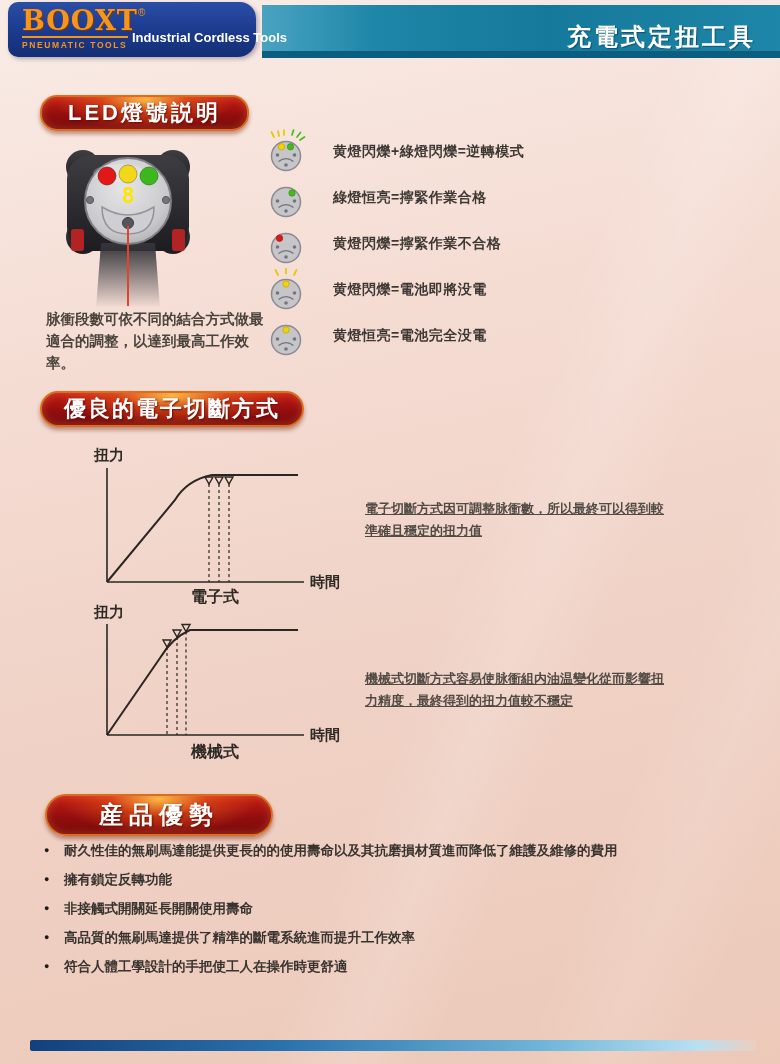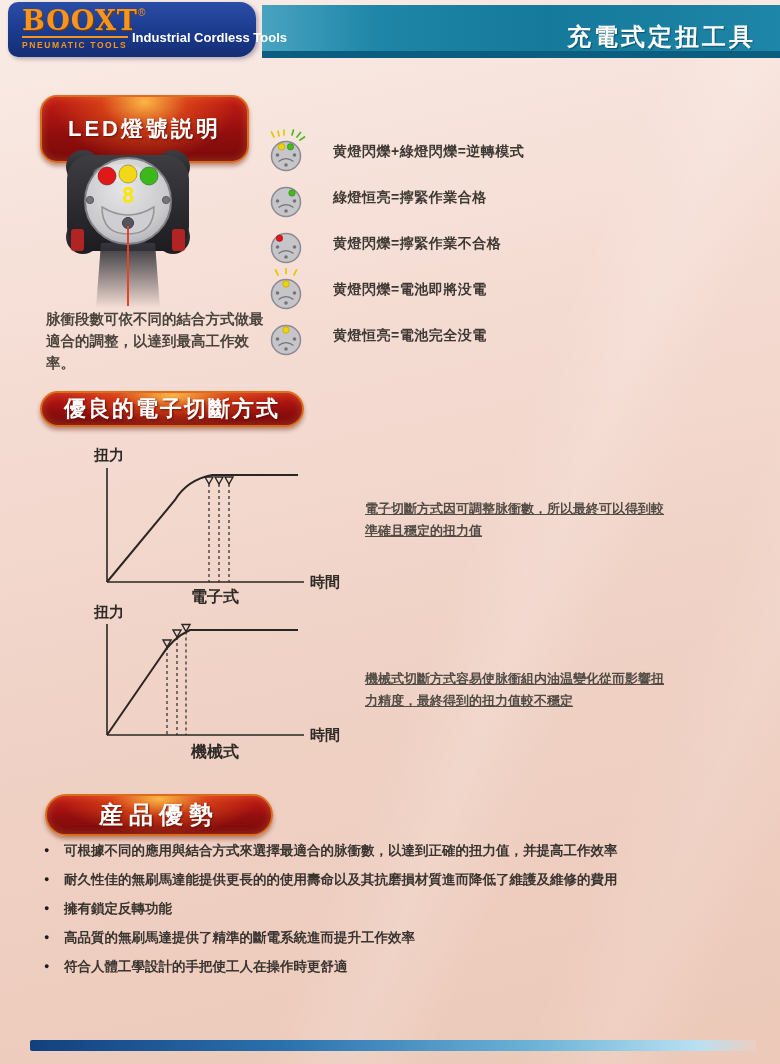--- a/index.html
+++ b/index.html
@@ -28,21 +28,21 @@
            font-size:13px;font-weight:bold;}
   .page-title{position:absolute;right:24px;top:16px;color:#ffffff;font-size:24px;
               font-weight:bold;letter-spacing:3px;text-shadow:1px 1px 1px rgba(0,40,60,.5);}
   
   .badge{position:absolute;display:inline-block;border:2px solid #da6e1c;border-radius:999px;
          background:radial-gradient(ellipse 62% 130% at 50% 8%,rgba(255,190,70,.95) 0%,rgba(235,90,25,.55) 34%,rgba(165,15,12,0) 72%),
                     linear-gradient(180deg,#c51c14 0%,#930e0e 55%,#7a0a0a 100%);
          box-shadow:0 3px 4px rgba(110,30,10,.45),inset 0 0 8px rgba(255,200,120,.25);
          color:#ffffff;font-weight:bold;text-align:center;
          text-shadow:1px 1px 2px rgba(90,10,0,.8);}
-  .badge1{left:40px;top:95px;height:32px;line-height:32px;padding:16px 26px;font-size:22px;letter-spacing:3px;border-radius:17px;}
+  .badge1{left:40px;top:95px;height:32px;line-height:32px;padding:0 26px;font-size:22px;letter-spacing:3px;border-radius:17px;}
   .badge2{left:40px;top:391px;height:32px;line-height:32px;padding:0 22px;font-size:22px;letter-spacing:2px;}
   .badge3{left:45px;top:794px;height:38px;line-height:38px;padding:0 52px;font-size:24px;letter-spacing:6px;}
   
   .device-wrap{position:absolute;left:53px;top:143px;width:150px;height:165px;}
   .pointer-line{position:absolute;left:127px;top:226px;width:2px;height:80px;background:#e0452c;}
   .device-caption{position:absolute;left:46px;top:308px;width:225px;font-size:14.5px;line-height:22px;
                   font-weight:bold;color:#4a443d;}
   .led-legend{position:absolute;left:266px;top:132px;width:470px;}
   .led-row{display:flex;align-items:center;height:40px;margin-bottom:6px;}
   .led-row .icon{width:40px;height:46px;flex:0 0 40px;}
@@ -244,21 +244,21 @@
         <path d="M101,30 L109,30 L105,37 Z"></path>
         <path d="M110,24.5 L118,24.5 L114,31.5 Z"></path>
     </g>
     <text x="238" y="140" font-size="15" font-weight="600">時間</text>
     <text x="143" y="157" text-anchor="middle" font-size="16" font-weight="bold">機械式</text>
   </svg>
   <div class="chart-desc" style="top:668px">機械式切斷方式容易使脉衝組内油温變化從而影響扭力精度，最終得到的扭力值較不穩定</div>
 
   <div class="badge badge3">産品優勢</div>
   <ul class="adv-list">
-    <li>可根據不同的應用與結合方式來選擇最適合的脉衝數，以達到正確的扭力值，并提高工作效率</li>
     <li>耐久性佳的無刷馬達能提供更長的的使用壽命以及其抗磨損材質進而降低了維護及維修的費用</li>
     <li>擁有鎖定反轉功能</li>
+    <li>非接觸式開關延長開關使用壽命</li>
     <li>高品質的無刷馬達提供了精準的斷電系統進而提升工作效率</li>
     <li>符合人體工學設計的手把使工人在操作時更舒適</li>
   </ul>
 
   <div class="footer-bar"></div>
 </div>
 
 </body></html>

